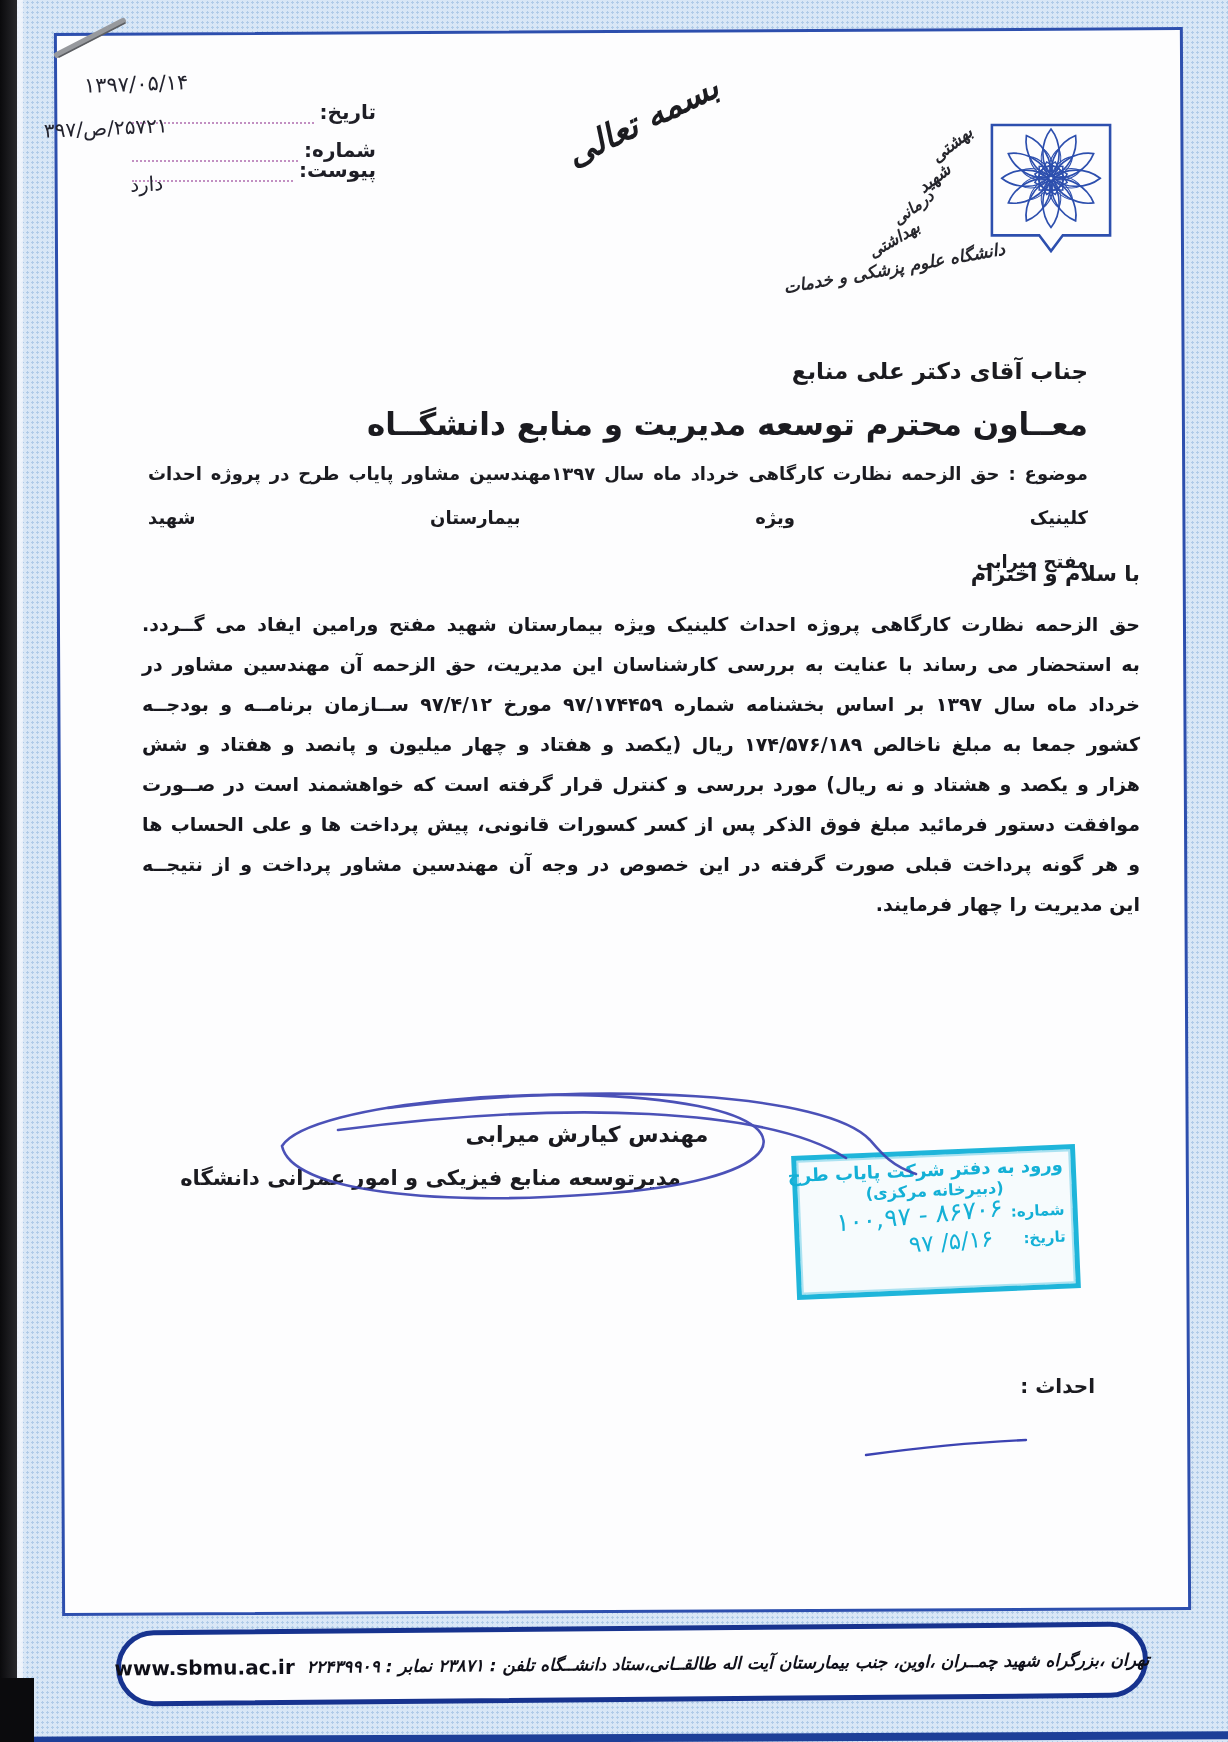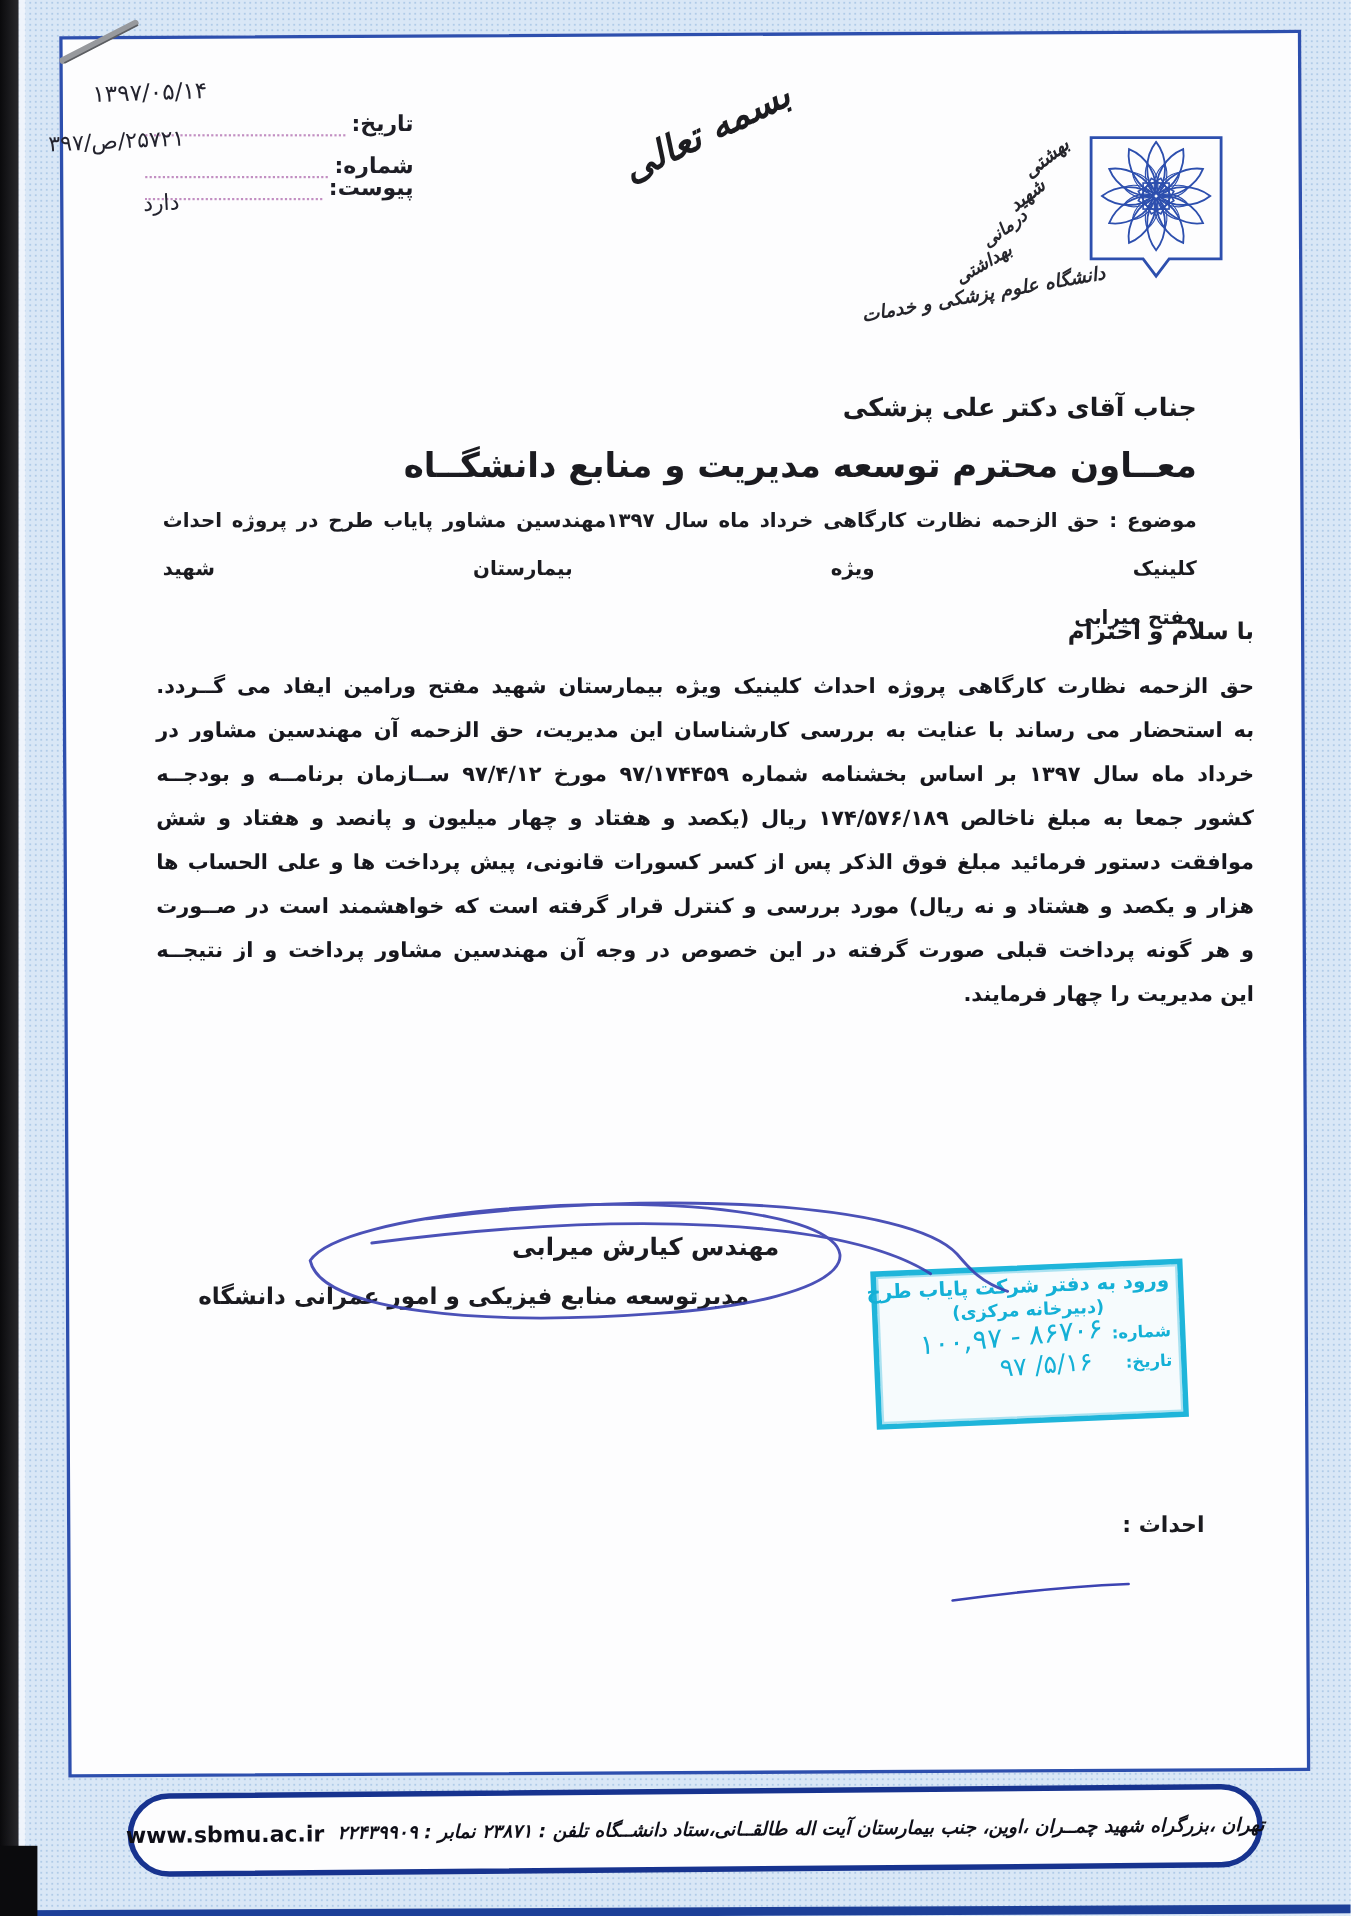--- a/index.html
+++ b/index.html
@@ -168,36 +168,36 @@
     </g>
   </svg>
   <div class="logo-caption">
       <span class="lw fa i0">بهشتی</span>
       <span class="lw fa i1">شهید</span>
       <span class="lw fa i2">درمانی</span>
       <span class="lw fa i3">بهداشتی</span>
       <span class="lw fa i4">دانشگاه علوم پزشکی و خدمات</span>
     </div>
 
-  <div class="rcp1 fa">جناب آقای دکتر علی پزشکی</div>
+  <div class="rcp1 fa">جناب آقای دکتر علی منابع</div>
   <div class="rcp2 fa">معــاون محترم توسعه مدیریت و منابع دانشگــاه</div>
   <div class="subject fa">
       <div class="subj-line i0">موضوع : حق الزحمه نظارت کارگاهی خرداد ماه سال ۱۳۹۷مهندسین مشاور پایاب طرح در پروژه احداث کلینیک ویژه بیمارستان شهید</div>
       <div class="subj-line i1">مفتح میرابی</div>
     </div>
 
   <div class="salutation fa">با سلام و احترام</div>
 
   <div class="body-par fa">
       <div class="body-line i1">حق الزحمه نظارت کارگاهی پروژه احداث کلینیک ویژه بیمارستان شهید مفتح ورامین ایفاد می گــردد.</div>
       <div class="body-line i2">به استحضار می رساند با عنایت به بررسی کارشناسان این مدیریت، حق الزحمه آن مهندسین مشاور در</div>
       <div class="body-line i3">خرداد ماه سال ۱۳۹۷ بر اساس بخشنامه شماره ۹۷/۱۷۴۴۵۹ مورخ ۹۷/۴/۱۲ ســازمان برنامــه و بودجــه</div>
       <div class="body-line i4">کشور جمعا به مبلغ ناخالص ۱۷۴/۵۷۶/۱۸۹ ریال (یکصد و هفتاد و چهار میلیون و پانصد و هفتاد و شش</div>
+      <div class="body-line i5">هزار و یکصد و هشتاد و نه ریال) مورد بررسی و کنترل قرار گرفته است که خواهشمند است در صــورت</div>
       <div class="body-line i6">موافقت دستور فرمائید مبلغ فوق الذکر پس از کسر کسورات قانونی، پیش پرداخت ها و علی الحساب ها</div>
-      <div class="body-line i5">هزار و یکصد و هشتاد و نه ریال) مورد بررسی و کنترل قرار گرفته است که خواهشمند است در صــورت</div>
       <div class="body-line i7">و هر گونه پرداخت قبلی صورت گرفته در این خصوص در وجه آن مهندسین مشاور پرداخت و از نتیجــه</div>
       <div class="body-line i8">این مدیریت را چهار فرمایند.</div>
     </div>
 
   <div class="sig-name fa">مهندس کیارش میرابی</div>
   <div class="sig-title fa">مدیرتوسعه منابع فیزیکی و امور عمرانی دانشگاه</div>
   <svg class="sig-svg" width="800" height="150" fill="none" style="stroke:var(--pen_blue);" stroke-width="2.6" stroke-linecap="round" opacity="0.92">
     <path d="M 14 70 C 42 26, 300 4, 430 30 C 542 52, 512 106, 330 118 C 168 130, 24 116, 14 70 Z"></path>
     <path d="M 120 32 C 340 4, 560 18, 602 64 C 614 78, 624 90, 648 98"></path>
     <path d="M 70 54 C 300 24, 500 32, 578 82"></path>

